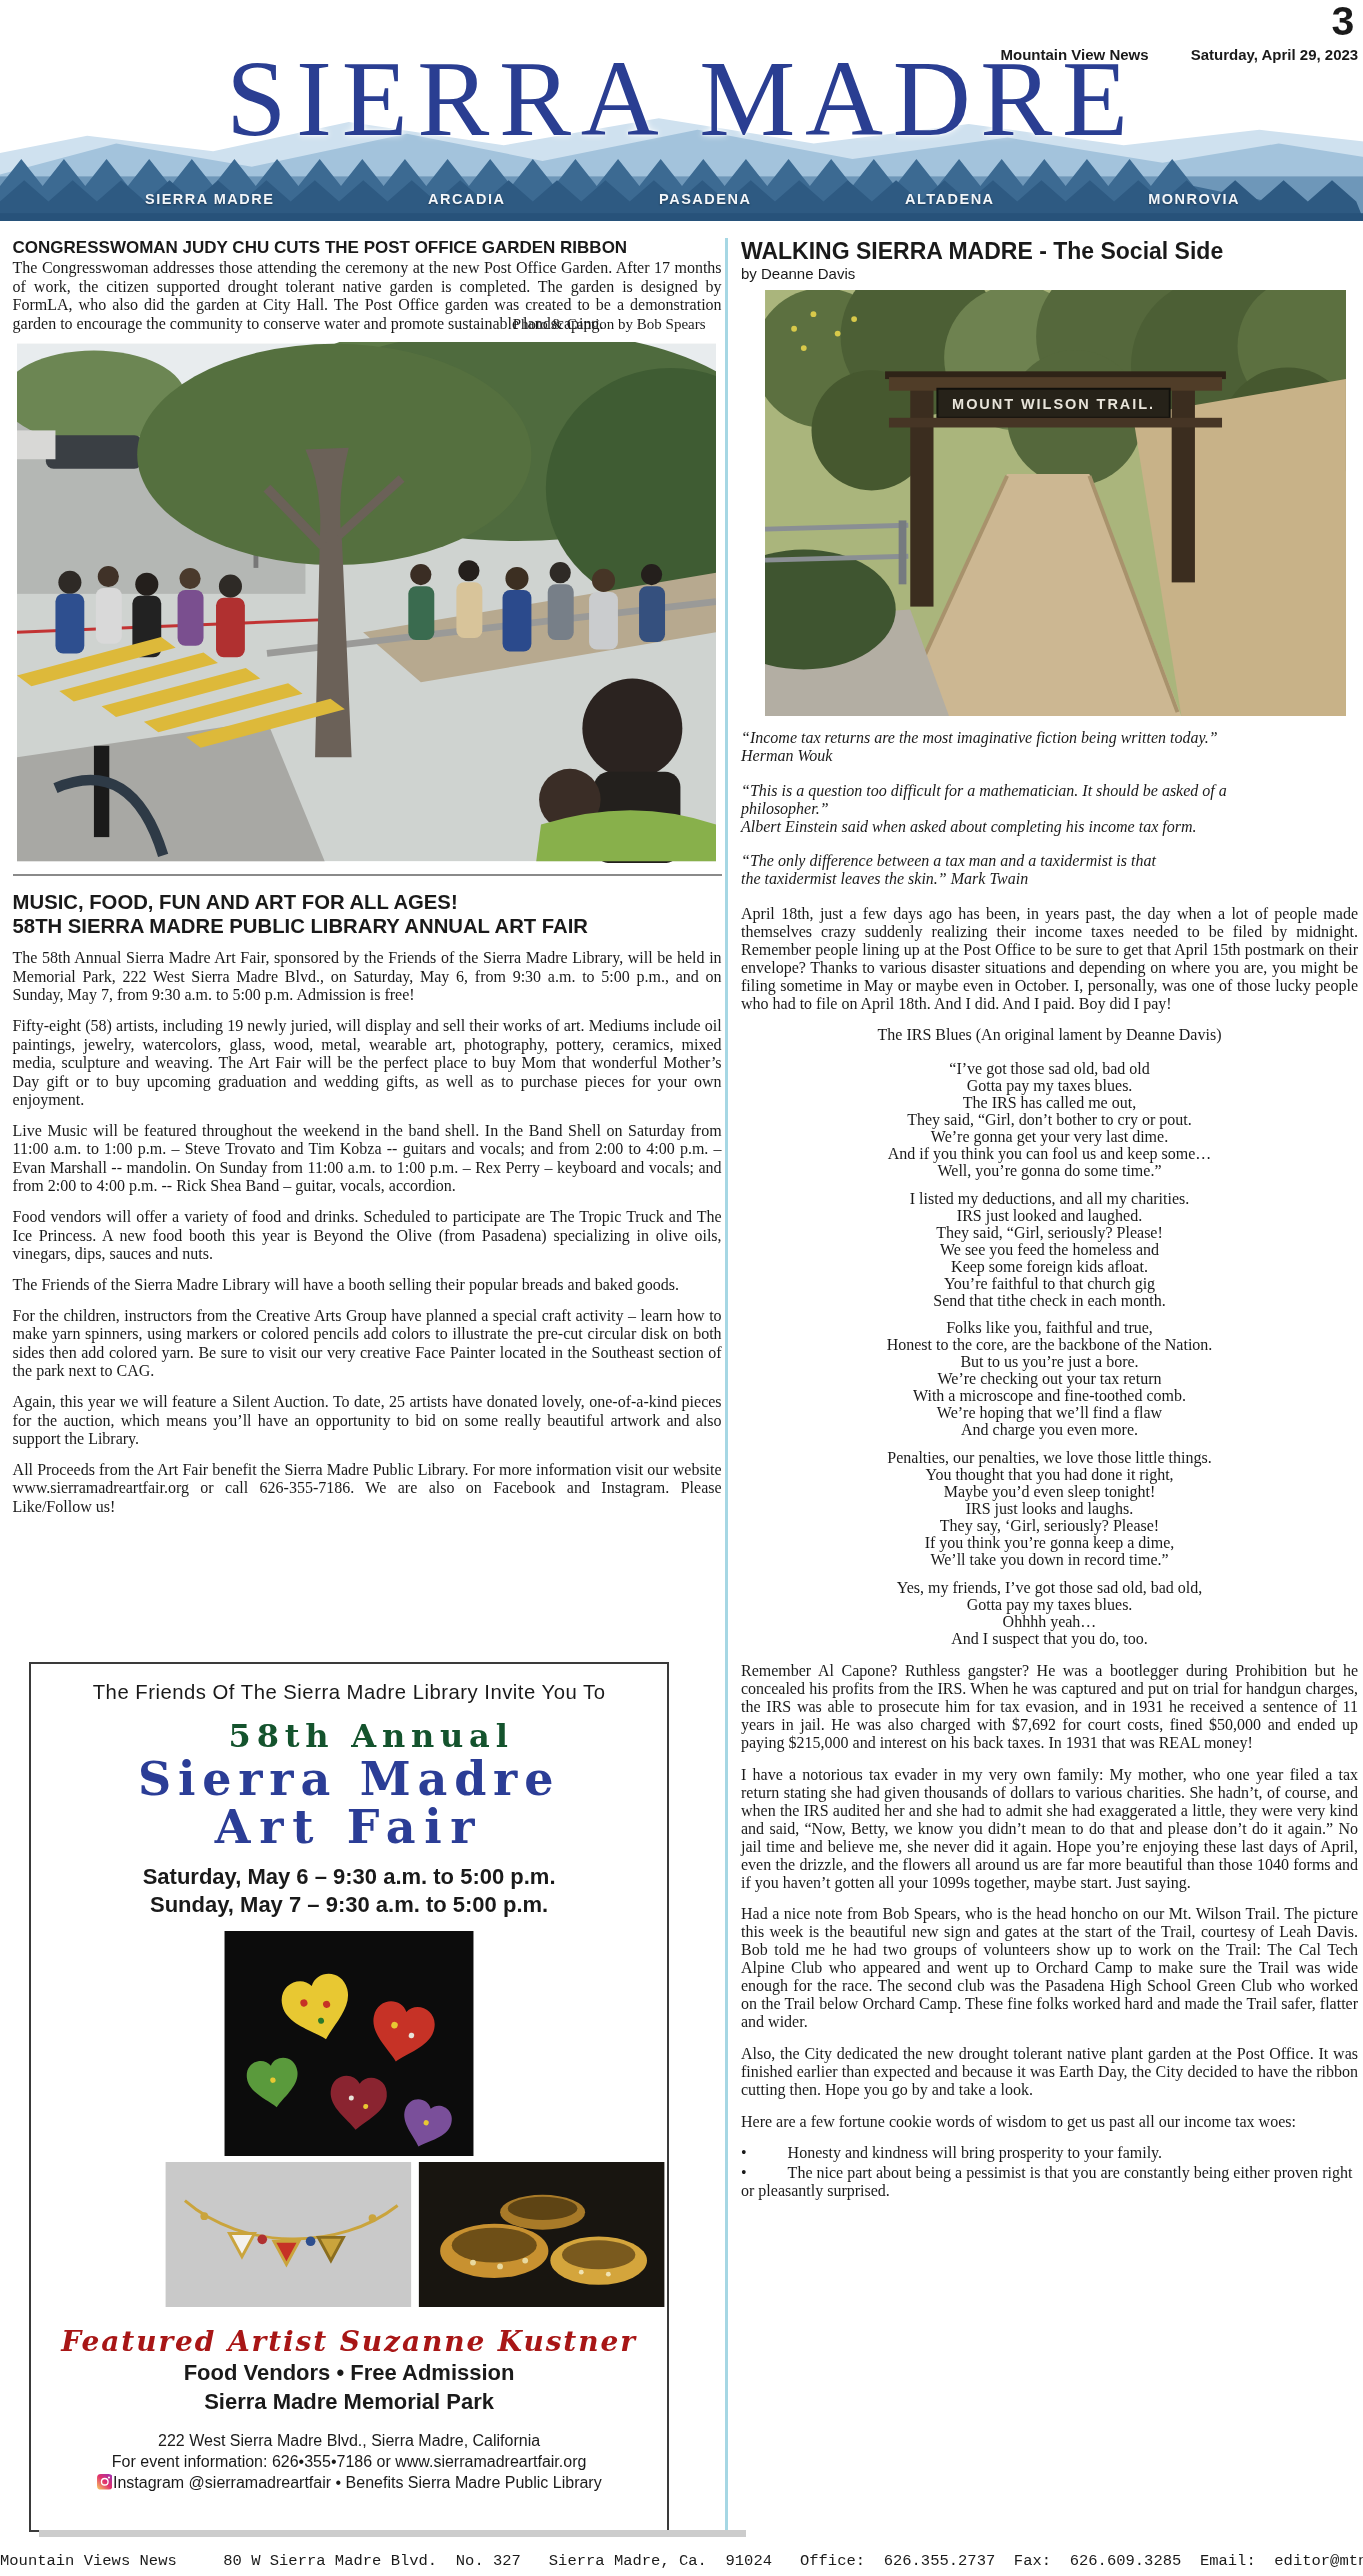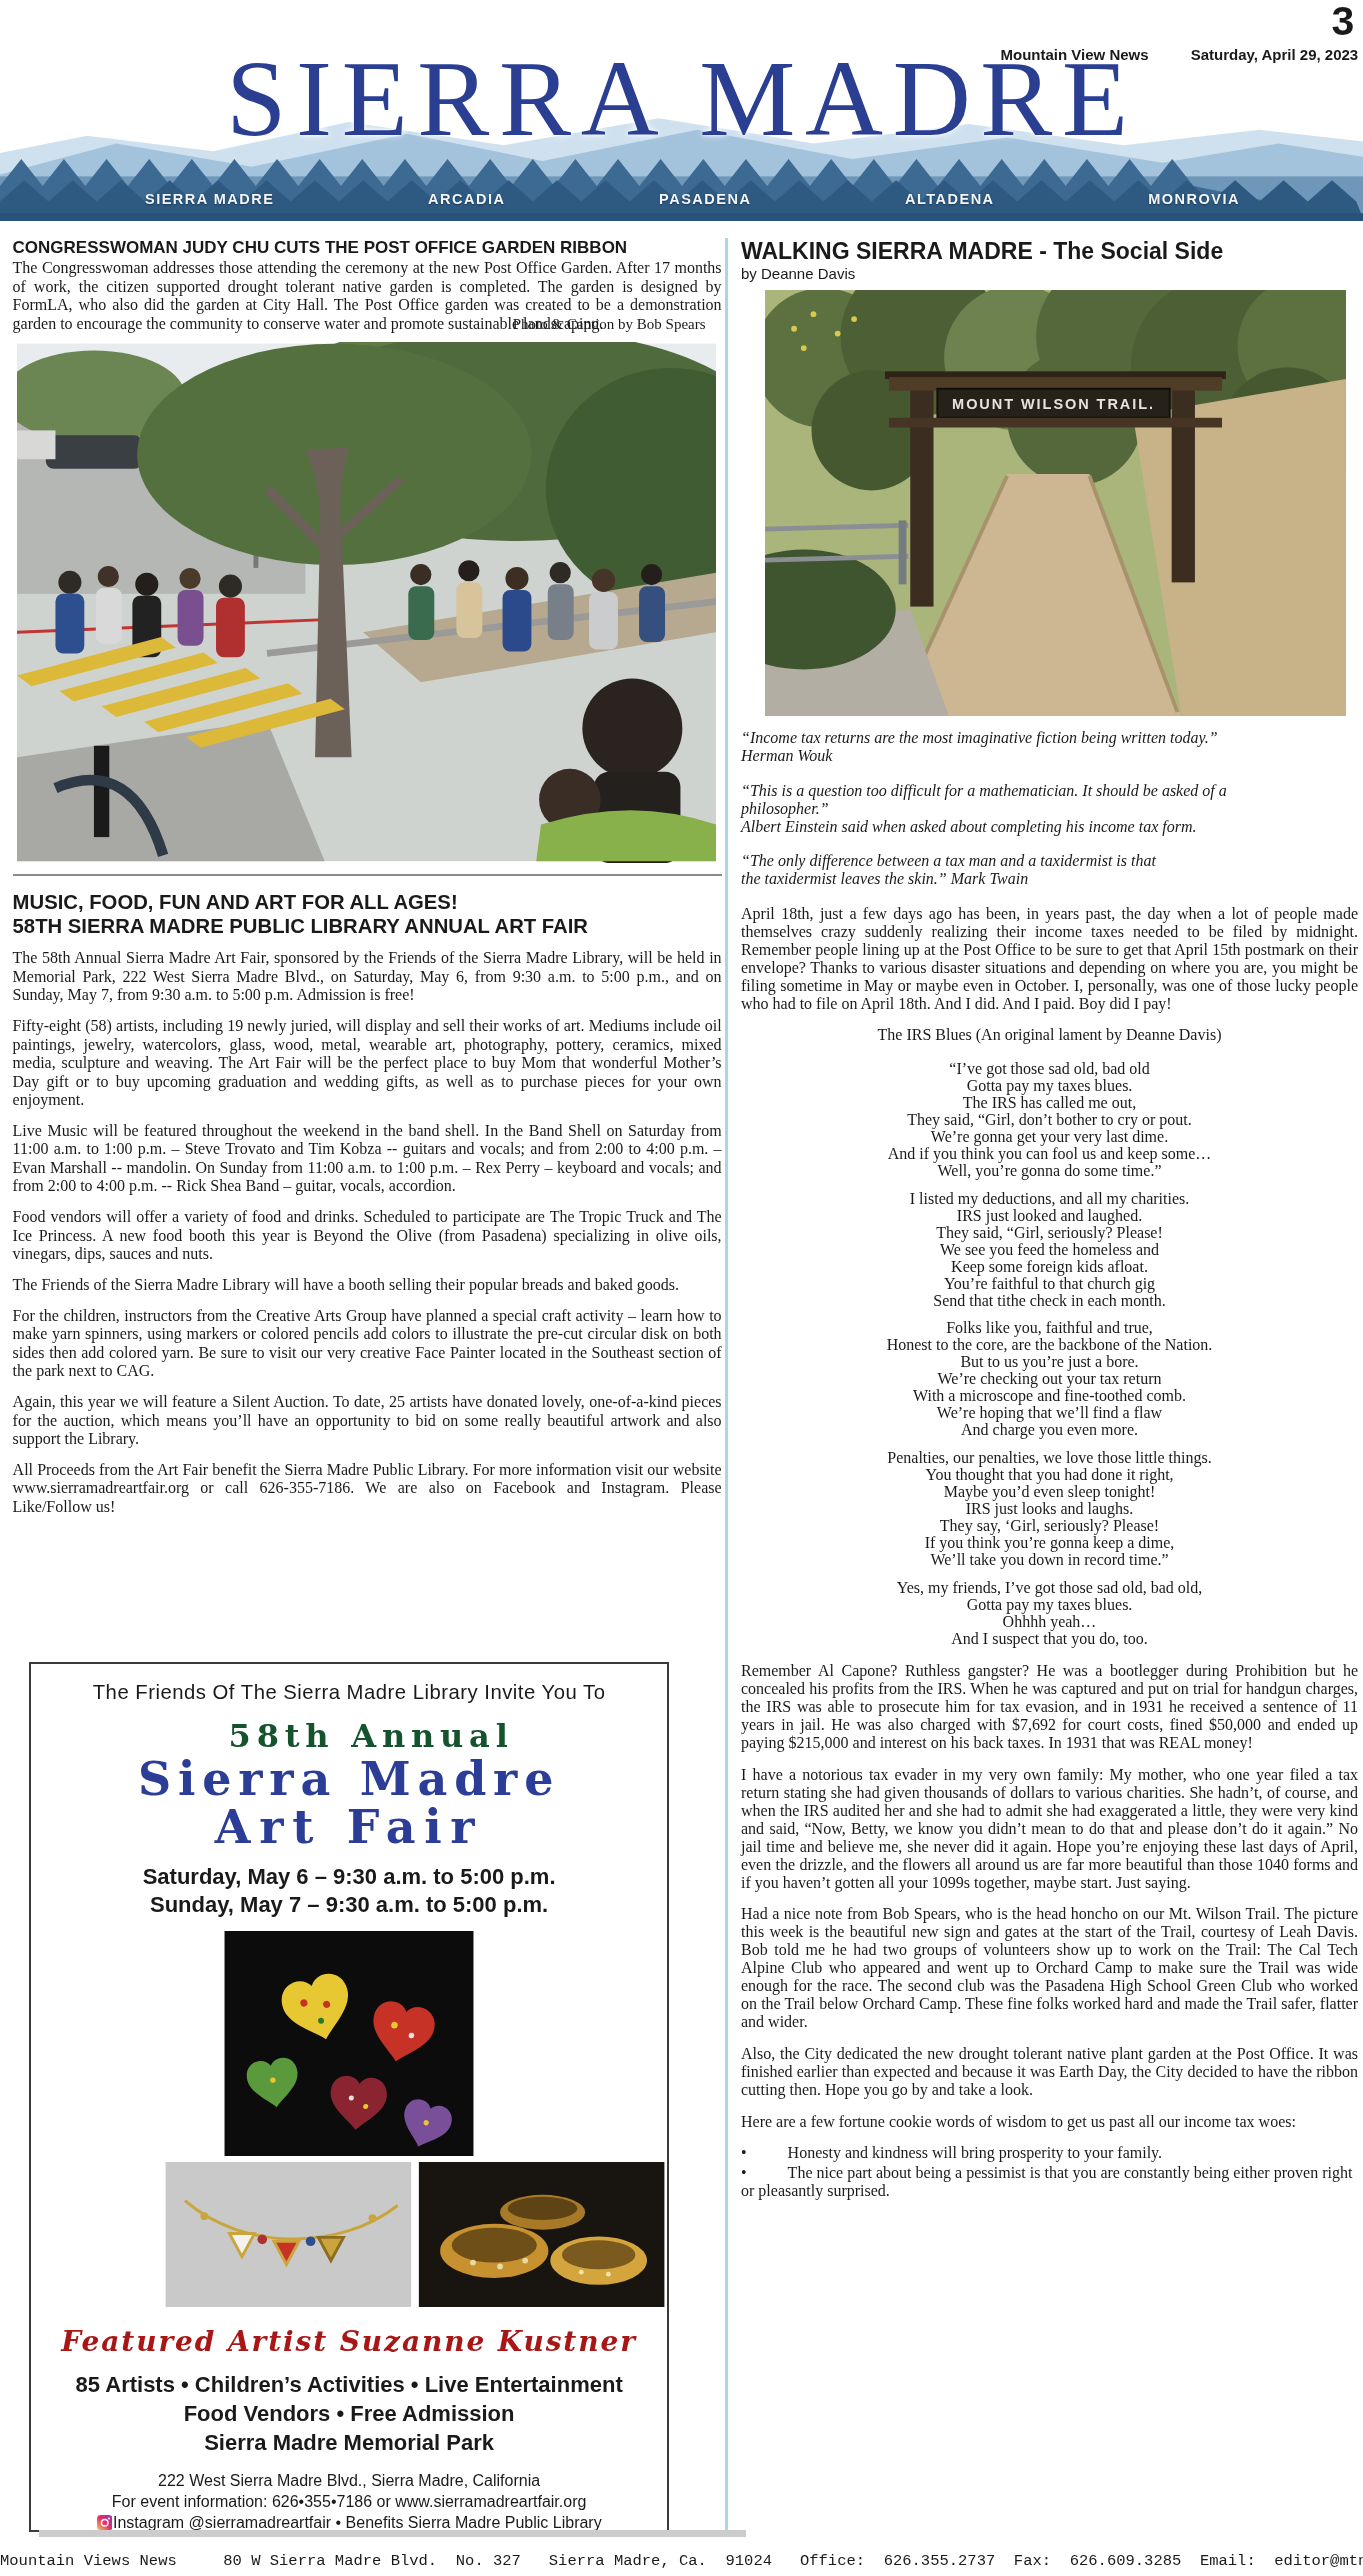--- a/index.html
+++ b/index.html
@@ -263,21 +263,20 @@
         <ellipse cx="448" cy="96" rx="38" ry="15" fill="#7a5a1e"></ellipse>
         <circle cx="318" cy="104" r="3" fill="#e8d9a0"></circle>
           <circle cx="346" cy="108" r="3" fill="#e8d9a0"></circle>
           <circle cx="372" cy="102" r="3" fill="#e8d9a0"></circle>
         <circle cx="430" cy="114" r="2.5" fill="#f0e3b2"></circle>
           <circle cx="458" cy="116" r="2.5" fill="#f0e3b2"></circle>
       </svg>
     </div>
 
     <div class="ad-artist">Featured Artist Suzanne Kustner</div>
-    <div class="ad-bold first">85 Artists • Children’s Activities • Live Entertainment</div>
     <div class="ad-bold">Food Vendors • Free Admission</div>
     <div class="ad-bold">Sierra Madre Memorial Park</div>
     <div class="ad-small first">222 West Sierra Madre Blvd., Sierra Madre, California</div>
     <div class="ad-small">For event information: 626•355•7186 or www.sierramadreartfair.org</div>
     <div class="insta-row">
       <span style="display:inline-flex;">
         <svg width="15.5" height="15.5" viewBox="0 0 16 16">
           <defs>
               <linearGradient id="ig" x1="0" y1="1" x2="1" y2="0">
             <stop offset="0" stop-color="#f7d060"></stop>

